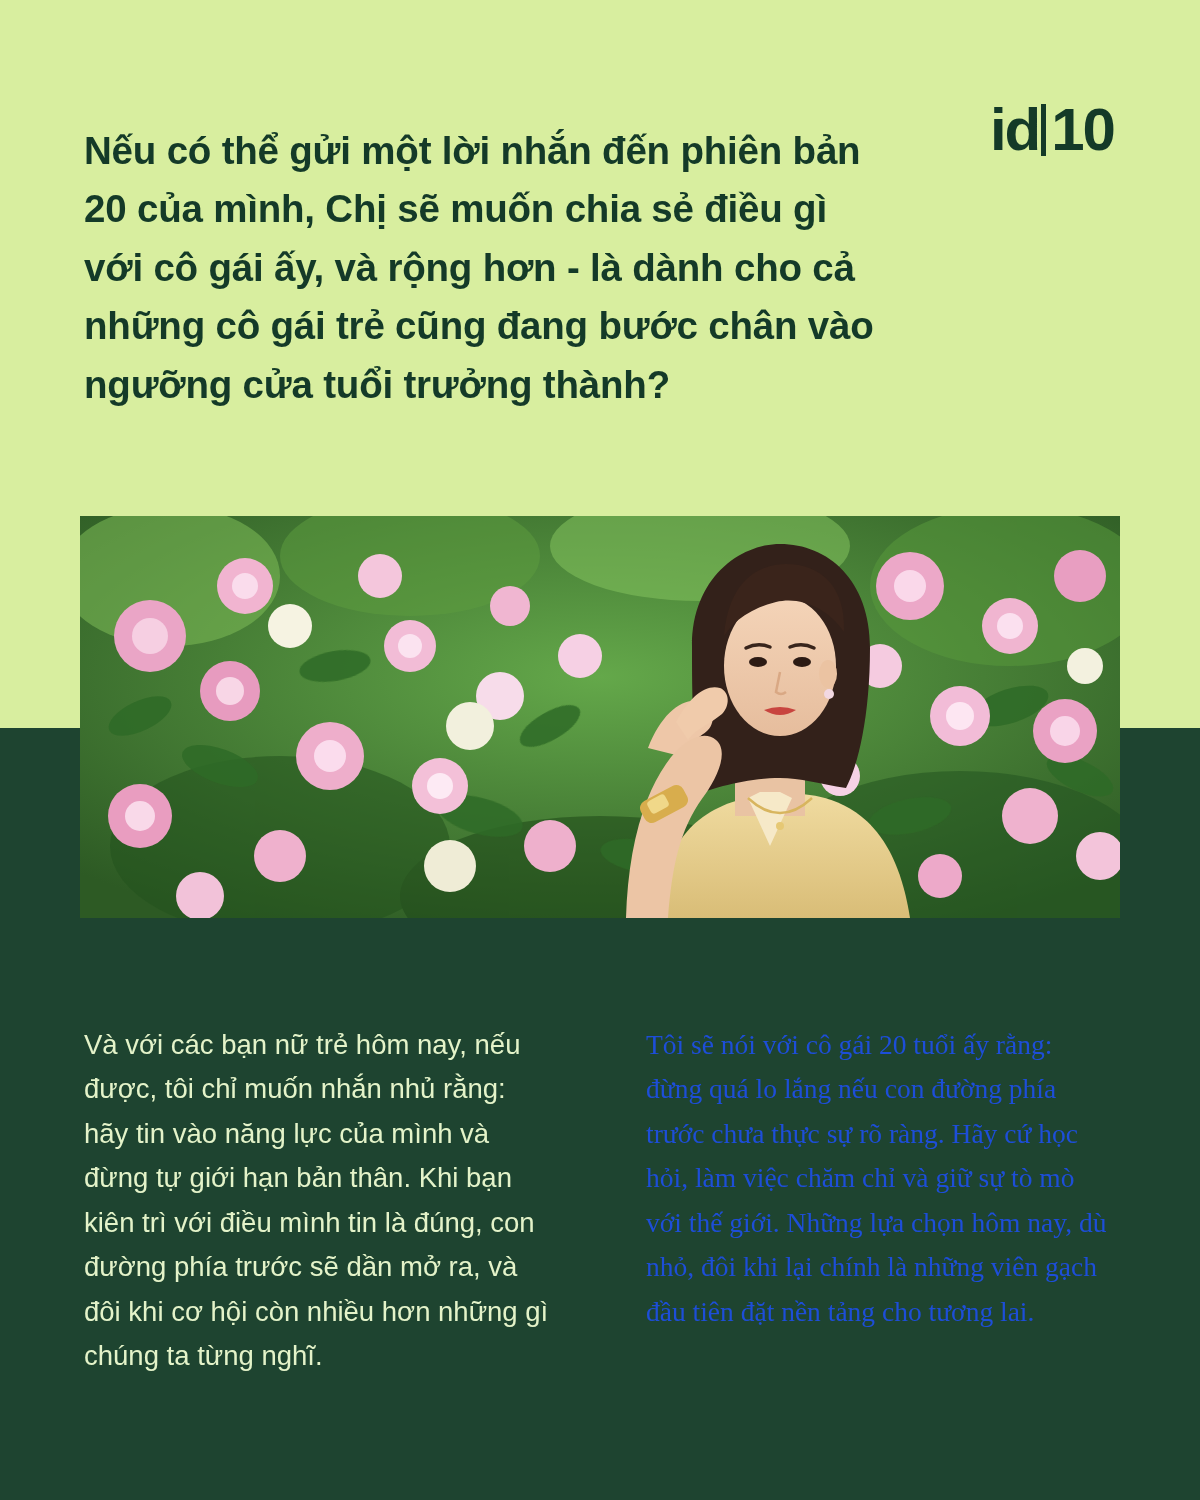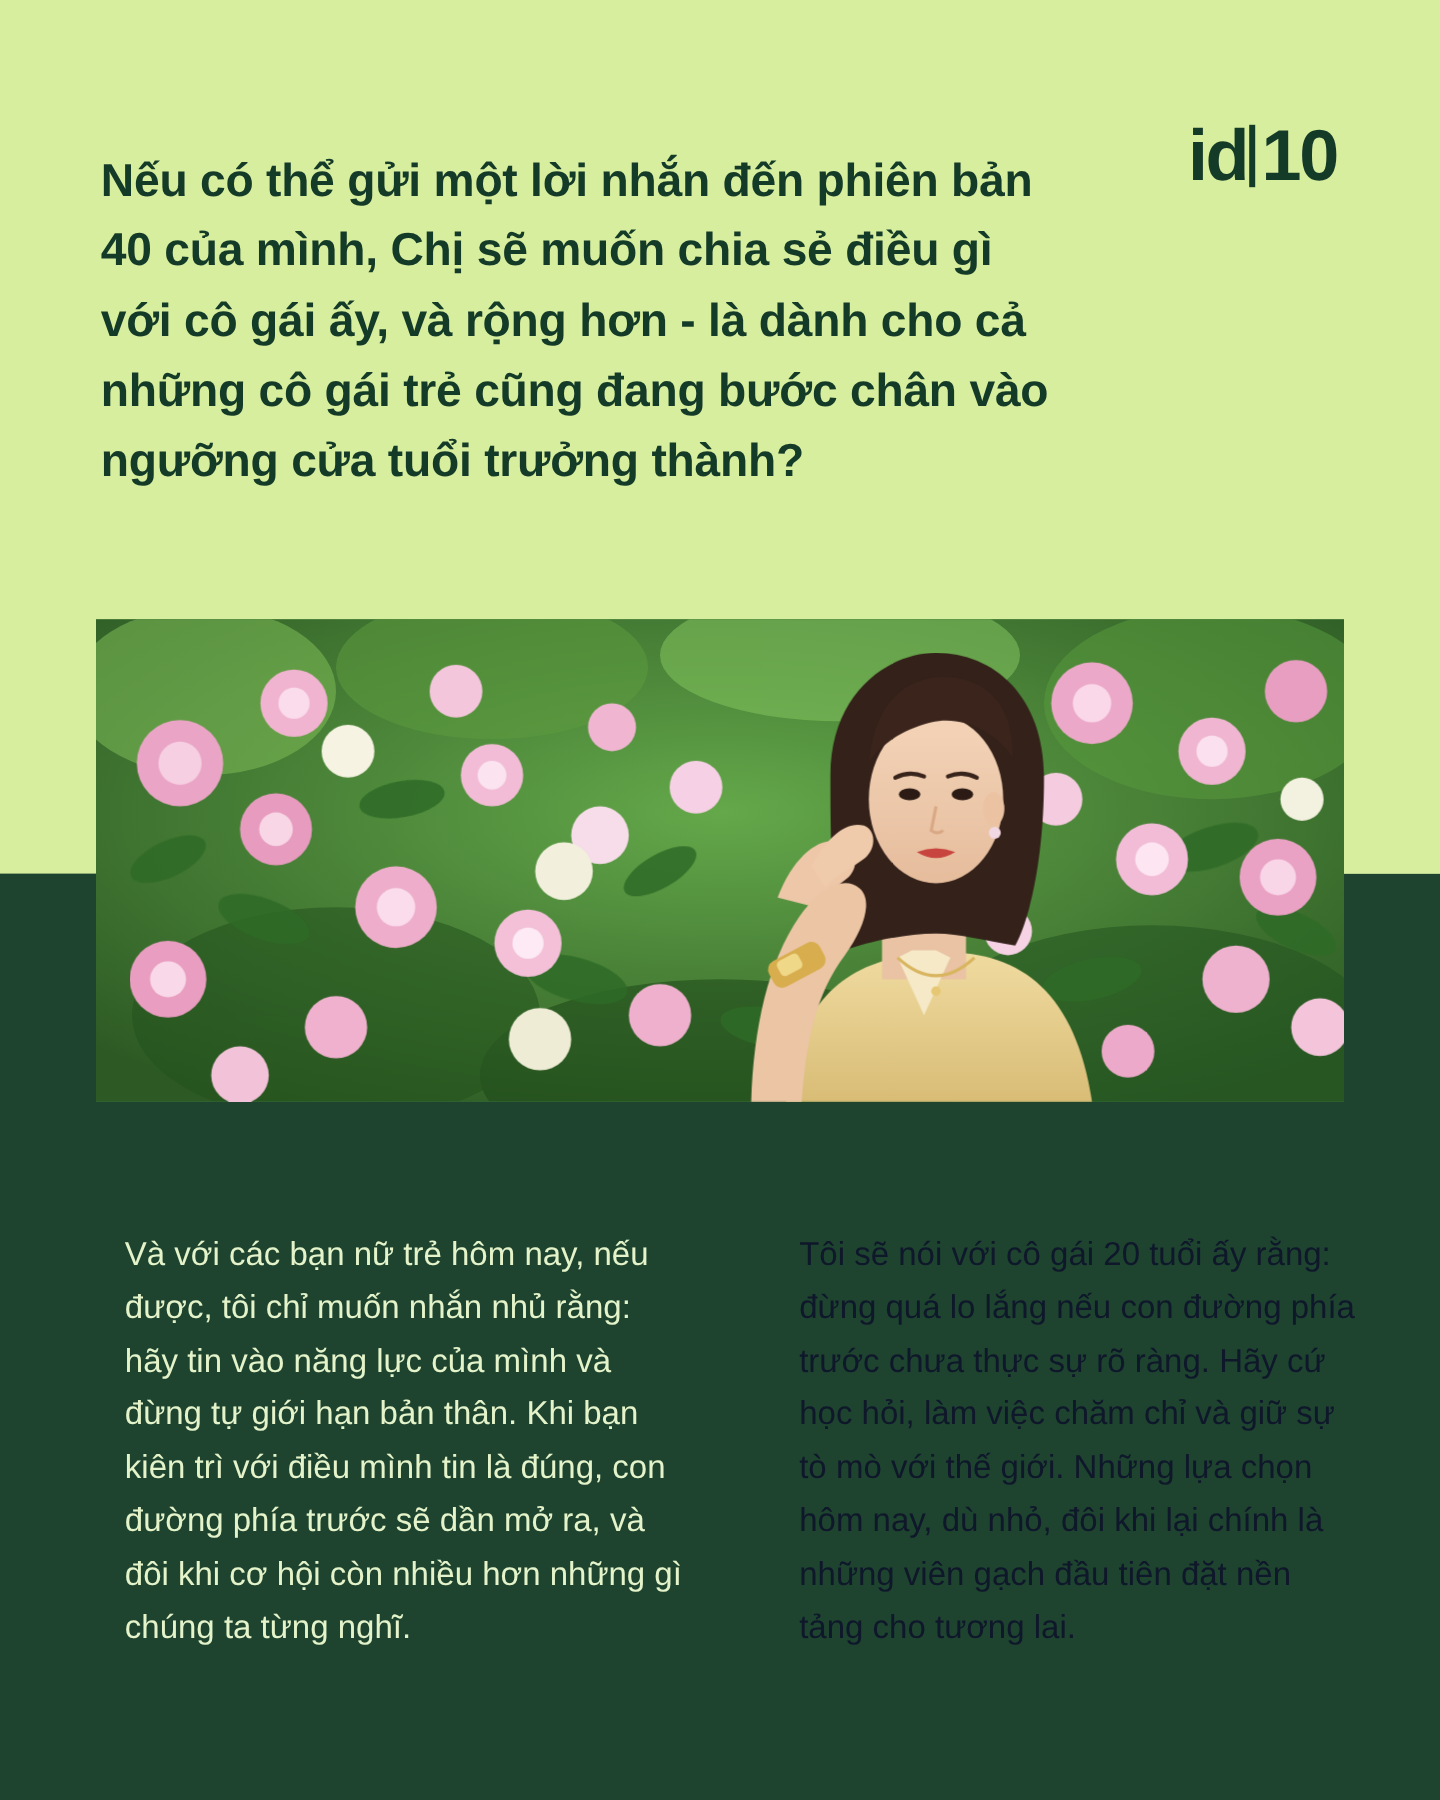--- a/index.html
+++ b/index.html
@@ -90,46 +90,47 @@
     overflow: hidden;
     background: #3d7a34;
   }
   .photo svg {
     display: block;
   }
 
   
   .columns {
     position: absolute;
-    left: 104px;
+    left: 84px;
     top: 995px;
     width: 1030px;
     display: flex;
     gap: 94px;
   }
   .col {
     width: 482px;
     color: #e4f3c9;
     font-size: 27.5px;
     line-height: 1.62;
     font-weight: 400;
   }
   .col.right {
-    color: #0f172a;
+    color: #1d4ed8;
+    font-family: Liberation Serif, serif;
   }
 </style>
 </head>
 <body>
 
 <div class="page">
 
   <div class="dark-panel"></div>
   <div class="notch"></div>
 
-  <h1 class="headline">Nếu có thể gửi một lời nhắn đến phiên bản 40 của mình, Chị sẽ muốn chia sẻ điều gì với cô gái ấy, và rộng hơn - là dành cho cả những cô gái trẻ cũng đang bước chân vào ngưỡng cửa tuổi trưởng thành?</h1>
+  <h1 class="headline">Nếu có thể gửi một lời nhắn đến phiên bản 20 của mình, Chị sẽ muốn chia sẻ điều gì với cô gái ấy, và rộng hơn - là dành cho cả những cô gái trẻ cũng đang bước chân vào ngưỡng cửa tuổi trưởng thành?</h1>
 
   <div class="logo">
     <span class="id">id</span>
     <span class="bar"></span>
     <span class="num">10</span>
   </div>
 
   <div class="photo">
     <svg width="1040" height="402" viewBox="0 0 1040 402" xmlns="http://www.w3.org/2000/svg" aria-hidden="true">
       <defs>

